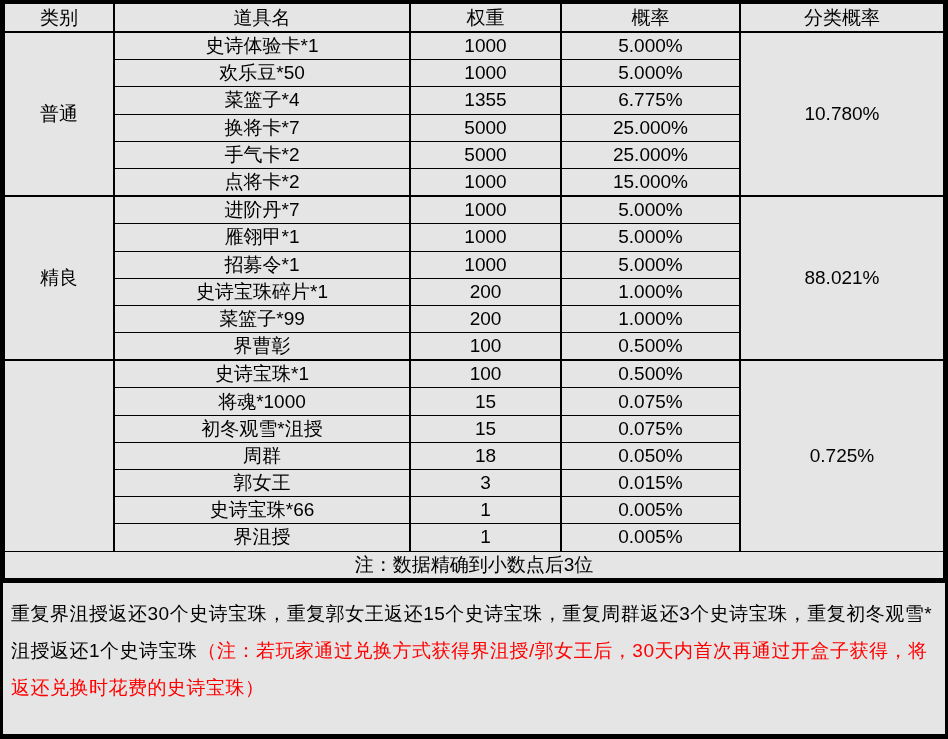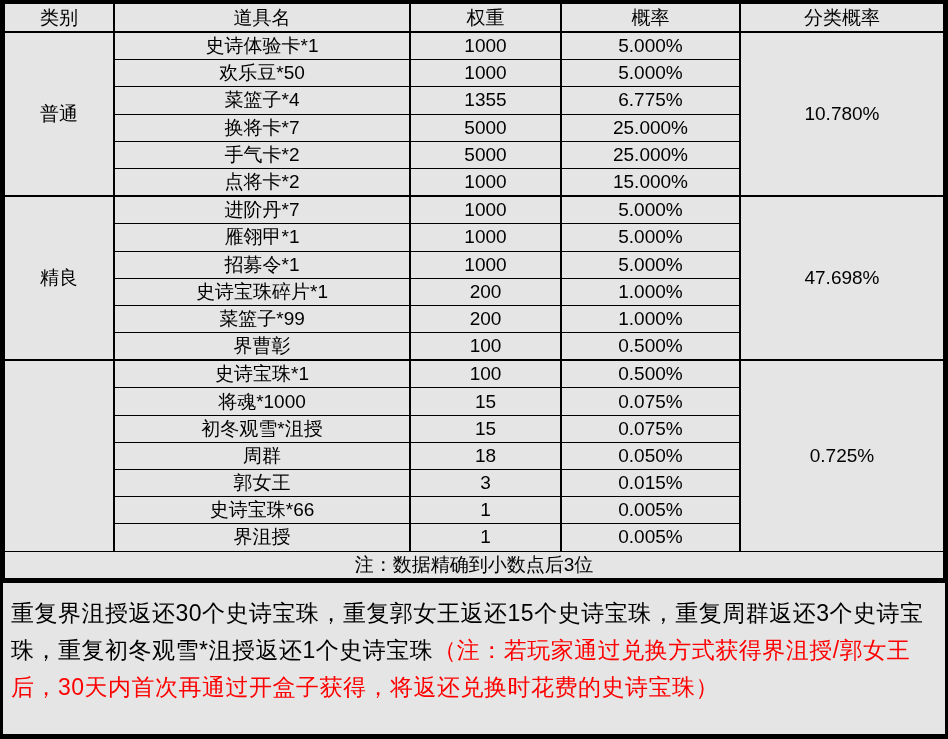--- a/index.html
+++ b/index.html
@@ -57,21 +57,21 @@
     height: 33px;
     padding-left: 6px;
     border-bottom: none;
     margin-top: 8px;
   }
   .footer {
     flex: 1;
     border-top: 4px solid #000000;
     box-sizing: border-box;
     padding: 12px 0 8px 8px;
-    font-size: 23px;
+    font-size: 19px;
     line-height: 37px;
     color: #000000;
     letter-spacing: 0.5px;
   }
   .footer .red-note {
     color: #ff0000;
   }
 </style>
 </head>
 <body>
@@ -125,21 +125,21 @@
         <tr>
           <td>点将卡*2</td>
           <td>1000</td>
           <td>15.000%</td>
         </tr>
         <tr class="group-start">
           <td rowspan="6" class="cat-cell">精良</td>
           <td>进阶丹*7</td>
           <td>1000</td>
           <td>5.000%</td>
-          <td rowspan="6" class="groupprob-cell">47.698%</td>
+          <td rowspan="6" class="groupprob-cell">88.021%</td>
         </tr>
         <tr>
           <td>雁翎甲*1</td>
           <td>1000</td>
           <td>5.000%</td>
         </tr>
         <tr>
           <td>招募令*1</td>
           <td>1000</td>
           <td>5.000%</td>

